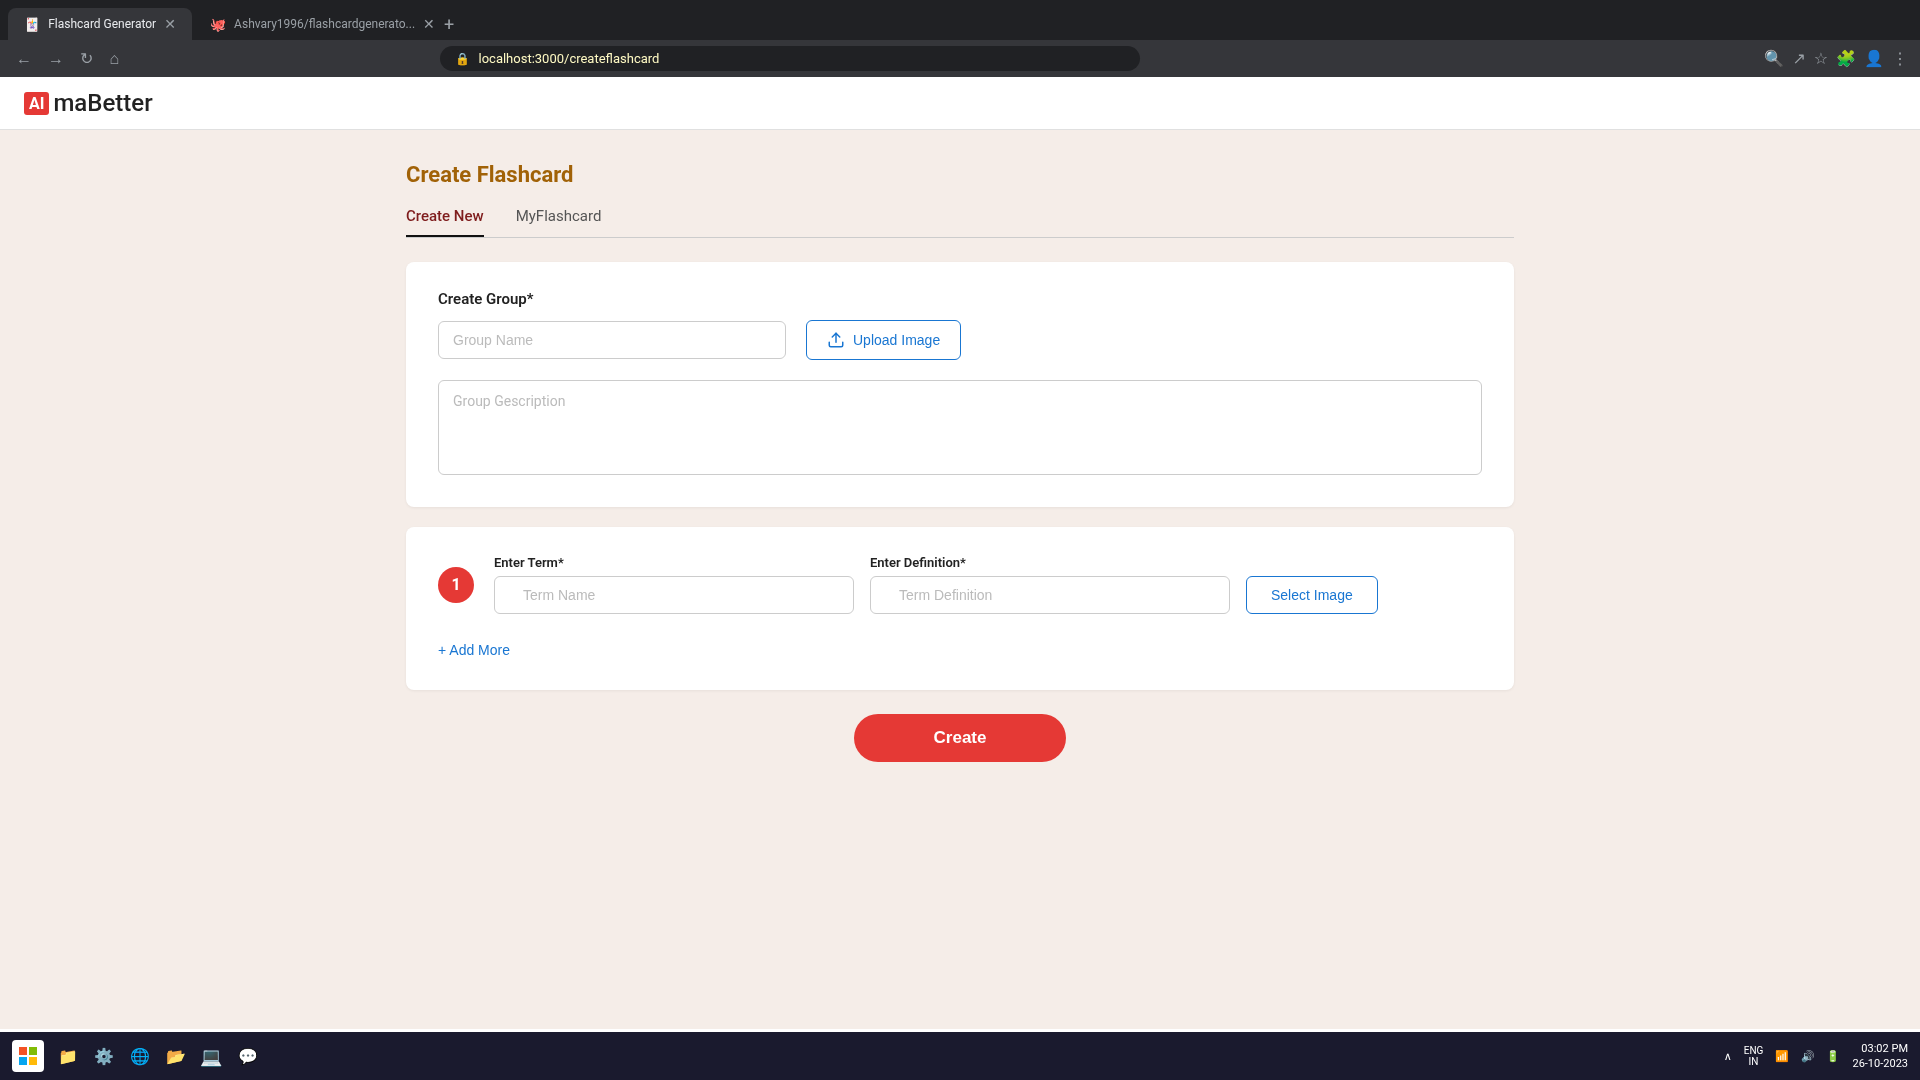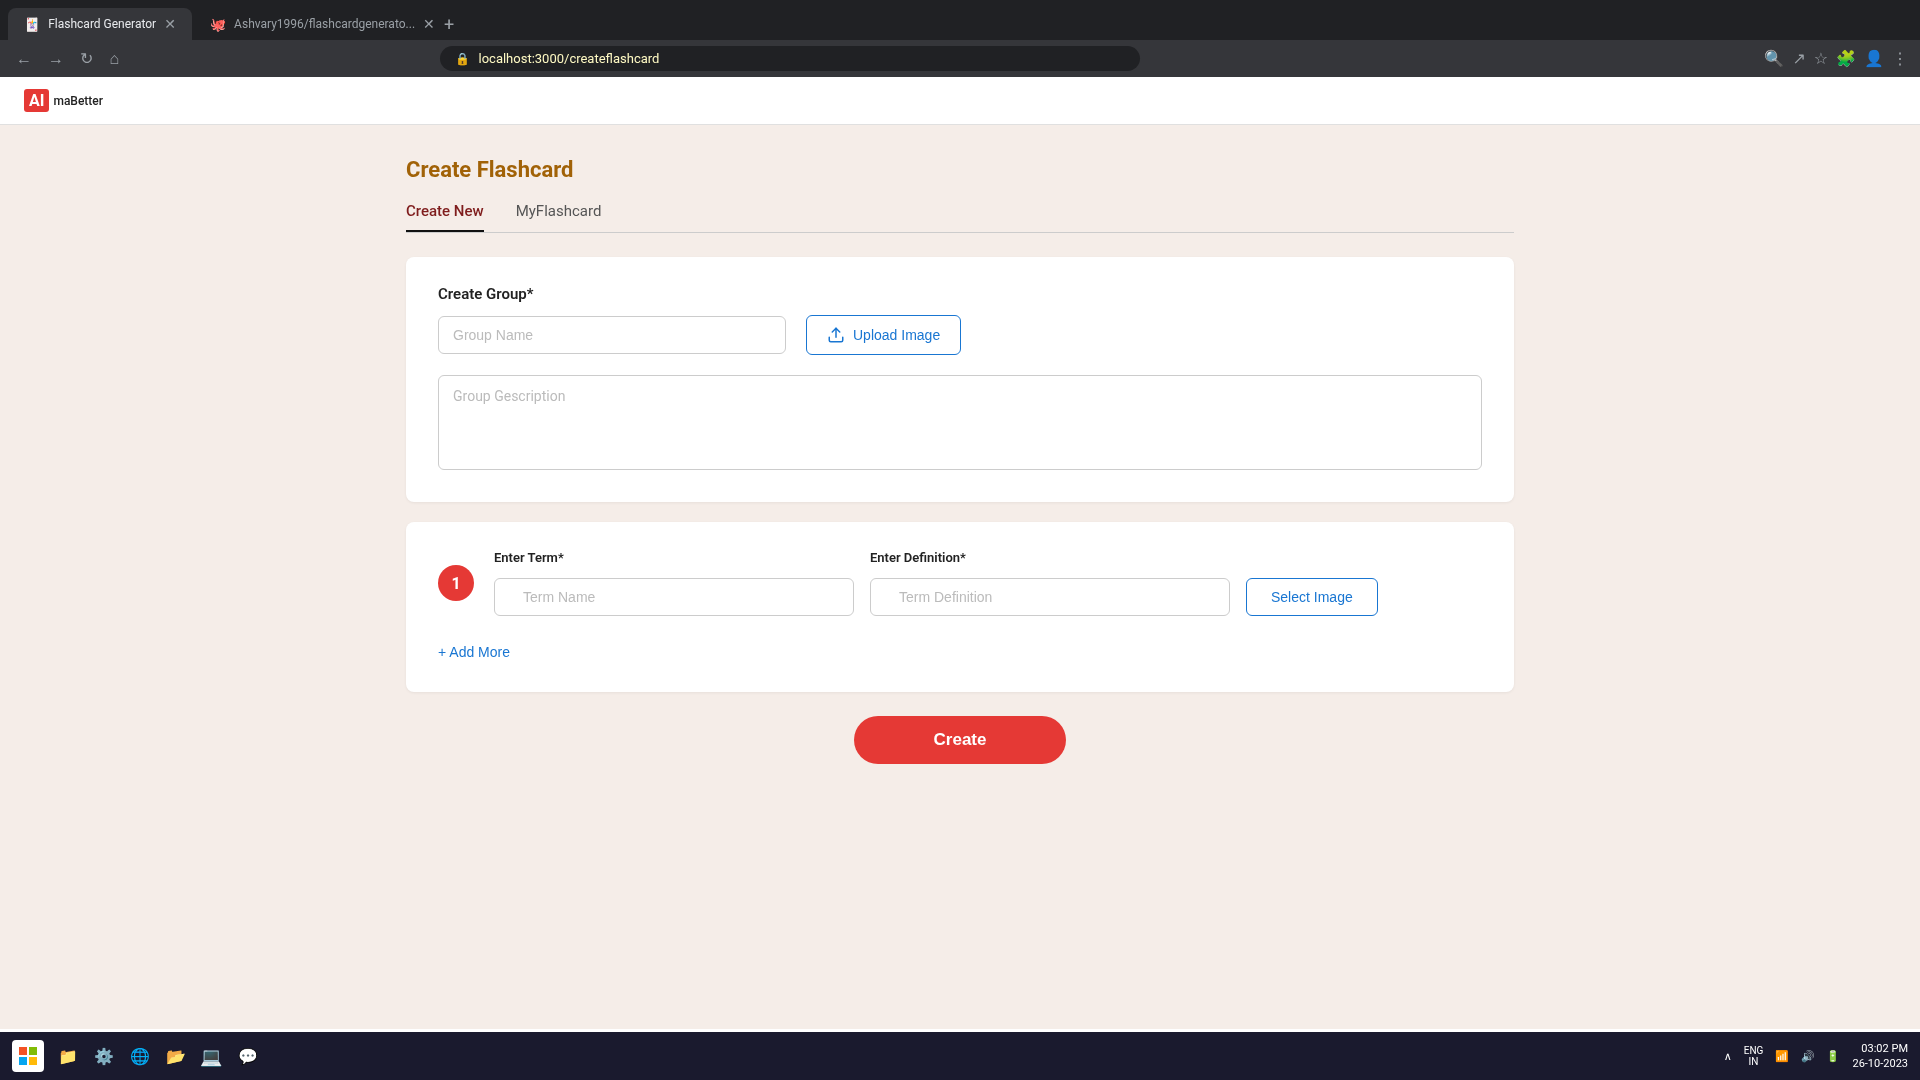--- a/index.html
+++ b/index.html
@@ -112,21 +112,21 @@
     .logo-ai-box {
       background: #e53935;
       color: #fff;
       font-weight: bold;
       font-size: 16px;
       padding: 2px 5px;
       border-radius: 3px;
       margin-right: 2px;
     }
     .logo-text {
-      font-size: 12px;
+      font-size: 24px;
       font-weight: 500;
       color: #222;
     }
 
     
     .main-content {
       max-width: 1140px;
       margin: 0 auto;
       padding: 32px 16px;
     }
@@ -244,21 +244,21 @@
     }
     .flashcard-fields {
       display: flex;
       gap: 16px;
       flex: 1;
       align-items: flex-end;
     }
     .flashcard-field-group {
       display: flex;
       flex-direction: column;
-      gap: 13px;
+      gap: 6px;
     }
     .flashcard-field-label {
       font-size: 13px;
       font-weight: 600;
       color: #222;
     }
     .flashcard-input {
       width: 360px;
       padding: 10px 28px;
       border: 1px solid #ccc;

